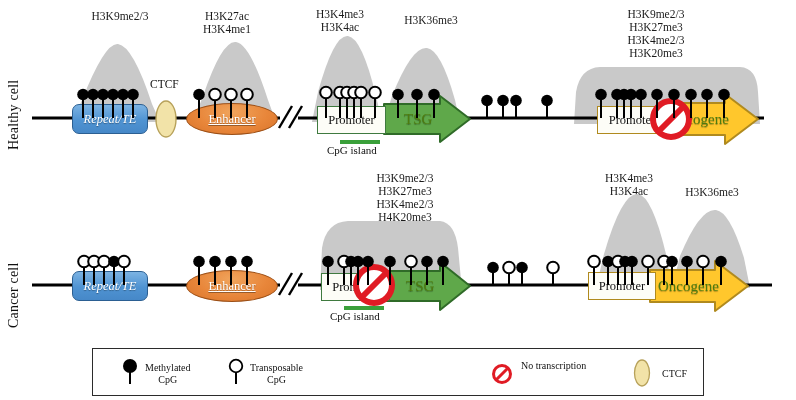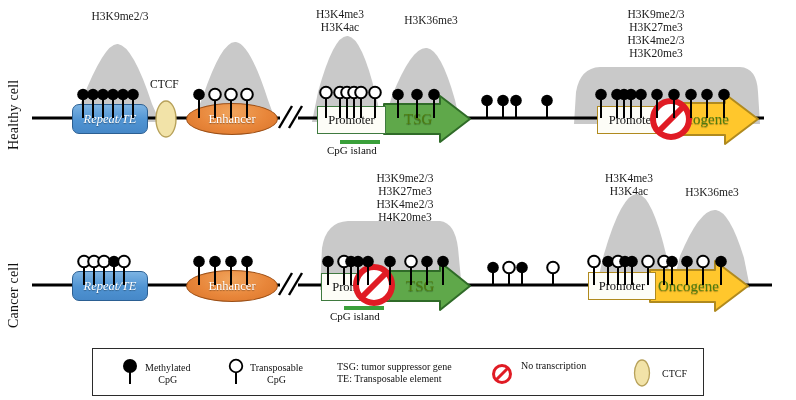--- a/index.html
+++ b/index.html
@@ -10,41 +10,43 @@
   .hist{font-size:11.5px;line-height:13px;text-align:center;white-space:pre;color:#1a1a1a;}
   .rowlabel{font-size:14px;writing-mode:vertical-rl;transform:rotate(180deg);
             text-align:center;color:#111;letter-spacing:.2px;}
   .box-label{position:absolute;display:flex;align-items:center;justify-content:center;
              font-size:12.5px;}
   .repeat{background:linear-gradient(180deg,#7cb3e3 0%,#4f93d2 55%,#4688c8 100%);
           border:1.5px solid #2b5f92;border-radius:7px;color:#fff;
           text-shadow:0 1px 1px rgba(0,0,0,.35);font-style:italic;}
   .enh{background:radial-gradient(ellipse at 50% 28%,#f0a45c 0%,#e8863a 55%,#d9742a 100%);
        border:1.5px solid #9c4f16;border-radius:50%;color:#fff;
-       text-shadow:0 1px 1px rgba(0,0,0,.35);}
+       text-shadow:0 1px 1px rgba(0,0,0,.35);text-decoration:underline;}
   .prom{background:#fdfdf7;border:1.6px solid #3f7a3f;color:#111;}
   .prom-onc{background:#fdfdf7;border:1.6px solid #b08a1e;color:#111;}
   .cpg-bar{position:absolute;height:3.5px;background:#3aa03a;}
   .cpg-text{position:absolute;font-size:11px;white-space:nowrap;}
   .ctcf-label{position:absolute;font-size:11.5px;}
   .arrowtext{position:absolute;font-size:15px;color:#4d7c0f;
              text-shadow:0 1px 1px rgba(0,0,0,.35);}
   .legend{position:absolute;border:1.3px solid #2b2b2b;background:#fff;}
   .legend-text{position:absolute;font-size:10px;line-height:11.5px;white-space:pre;color:#111;}
   svg{overflow:visible;display:block;}
 </style>
 </head>
 <body>
 
 <div class="root">
 
   <div class="abs rowlabel" style="left:6px;top:55px;width:18px;height:120px;">Healthy cell</div>
   <div class="abs rowlabel" style="left:6px;top:240px;width:18px;height:110px;">Cancer cell</div>
 
   <div class="abs hist" style="left:65px;top:10px;width:110px;">H3K9me2/3</div>
+  <div class="abs hist" style="left:182px;top:10px;width:90px;">H3K27ac
+H3K4me1</div>
   <div class="abs hist" style="left:300px;top:8px;width:80px;">H3K4me3
 H3K4ac</div>
   <div class="abs hist" style="left:388px;top:14px;width:86px;">H3K36me3</div>
   <div class="abs hist" style="left:600px;top:8px;width:112px;">H3K9me2/3
 H3K27me3
 H3K4me2/3
 H3K20me3</div>
 
   <svg class="abs" style="left:0;top:0;" width="796" height="400">
 
@@ -419,22 +421,20 @@
   <div class="legend-text" style="left:145px;top:362px;text-align:center;">Methylated
 CpG</div>
 
   <svg class="abs" style="left:228px;top:358px;" width="16" height="28">
     <line x1="8" y1="26" x2="8" y2="12" stroke="#000" stroke-width="2"></line>
     <circle cx="8" cy="8" r="6.3" fill="#fff" stroke="#000" stroke-width="1.8"></circle>
   </svg>
   <div class="legend-text" style="left:250px;top:362px;text-align:center;">Transposable
 CpG</div>
 
-  <div class="legend-text" style="left:337px;top:361px;">TSG: tumor suppressor gene
-TE: Transposable element</div>
 
   <svg class="abs" style="left:490px;top:362px;" width="24" height="24">
     <circle cx="12" cy="12" r="8.5" fill="#fff" stroke="#e01b24" stroke-width="3"></circle>
     <line x1="6" y1="18" x2="18" y2="6" stroke="#e01b24" stroke-width="3"></line>
   </svg>
   <div class="legend-text" style="left:521px;top:360px;">No transcription</div>
 
   <svg class="abs" style="left:633px;top:358px;" width="18" height="30">
     <ellipse cx="9" cy="15" rx="7.5" ry="13" fill="#f2e3a8" stroke="#b7a15a" stroke-width="1.3"></ellipse>
   </svg>

